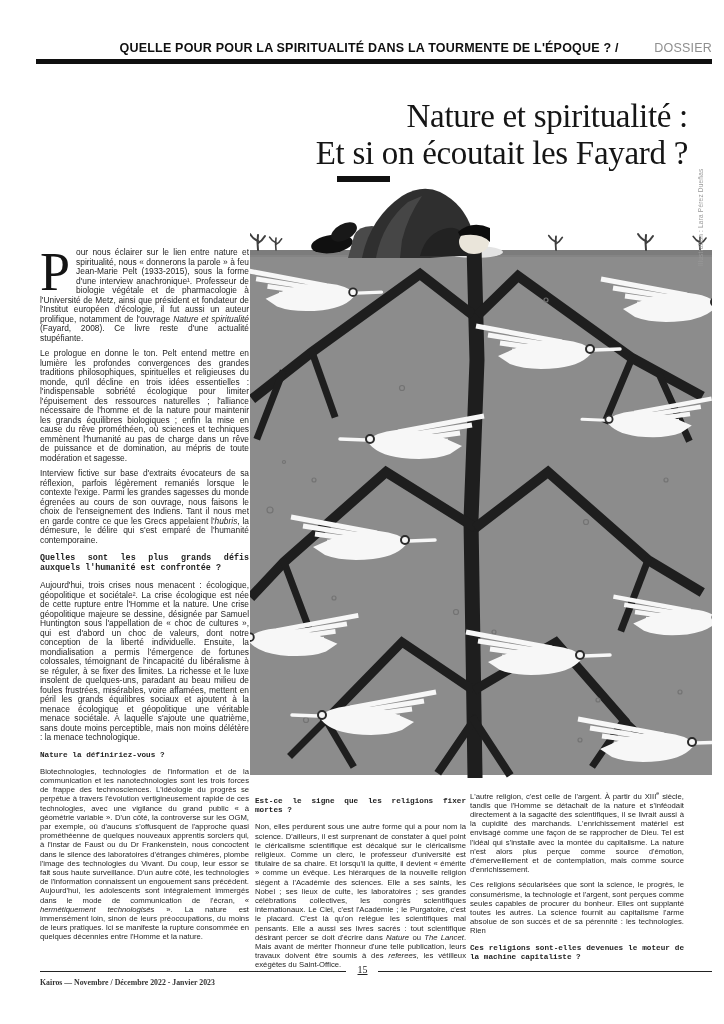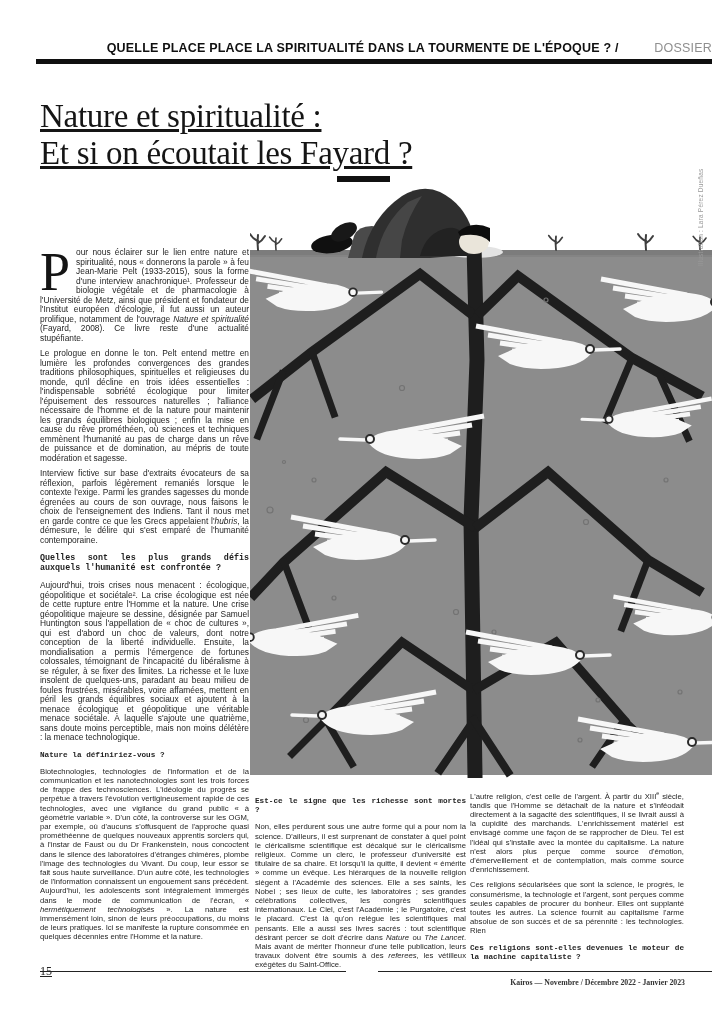--- a/index.html
+++ b/index.html
@@ -4,23 +4,23 @@
 <style>
   html,body{margin:0;padding:0;background:#e8e8e8;}
   .page{position:relative;width:724px;height:1024px;background:#ffffff;overflow:hidden;
         font-family:"Liberation Sans",sans-serif;color:#1f1f1f;}
   
   .kicker{position:absolute;top:41px;left:40px;width:672px;text-align:right;
           font-size:12.5px;font-weight:bold;letter-spacing:.2px;color:#101010;white-space:nowrap;}
   .kicker .section{font-weight:400;color:#8f8f8f;margin-left:32px;}
   .header-rule{position:absolute;left:36px;top:59px;width:676px;height:5px;background:#101010;}
   
-  .title{position:absolute;top:98px;left:40px;width:648px;text-align:left;
+  .title{position:absolute;top:98px;left:40px;width:648px;text-align:right;
          font-family:"Liberation Serif",serif;font-size:33px;line-height:37px;
-         letter-spacing:-.3px;color:#151515;text-decoration:underline;}
+         letter-spacing:-.3px;color:#151515;}
   .title-divider{position:absolute;left:337px;top:176px;width:53px;height:6px;background:#111;}
   
   .col{position:absolute;text-align:justify;hyphens:auto;-webkit-hyphens:auto;}
   .col-left{top:248px;left:40px;width:209px;}
   .col-mid{top:789px;left:255px;width:211px;}
   .col-right{top:789px;left:470px;width:214px;}
   .body-lg{font-size:8.4px;line-height:9.5px;margin:0 0 6px 0;}
   .body-sm{font-size:7.7px;line-height:9.2px;margin:0 0 6px 0;}
   .q{font-weight:bold;margin:8px 0 7px 0;font-family:Liberation Mono, monospace;}
   .q.body-lg{margin:9px 0 8px 0;}
@@ -39,32 +39,32 @@
   .bird-beak{stroke:var(--bird);fill:none;stroke-linecap:round;}
   .bird-eye{fill:var(--bird);stroke:var(--bird-eye-ring);stroke-width:2;}
   .sp{fill:none;stroke:var(--speckle);stroke-width:1.2;}
   .sprout{stroke:var(--sprout);stroke-width:2;fill:none;stroke-linecap:round;}
   .credit{position:absolute;left:697px;top:148px;height:118px;writing-mode:vertical-rl;
           transform:rotate(180deg);font-size:6.5px;color:#999;letter-spacing:.2px;white-space:nowrap;}
   
   .footer-rule{position:absolute;top:971px;height:1px;background:#222;}
   .fr-left{left:40px;width:306px;}
   .fr-right{left:378px;width:334px;}
-  .page-number{position:absolute;top:964px;left:40px;width:645px;text-align:left;
-               font-family:"Liberation Serif",serif;font-size:12px;color:#222;text-decoration:underline;}
-  .edition{position:absolute;top:978px;left:40px;width:645px;text-align:right;
+  .page-number{position:absolute;top:964px;left:40px;width:645px;text-align:center;
+               font-family:"Liberation Serif",serif;font-size:10px;color:#222;text-decoration:underline;}
+  .edition{position:absolute;top:978px;left:40px;width:645px;text-align:left;
            font-family:"Liberation Serif",serif;font-weight:bold;font-size:7.8px;color:#333;}
 </style>
 </head>
 <body>
 
 <div class="page">
 
   <div class="kicker">
-    <span>QUELLE PLACE PLACE LA SPIRITUALITÉ DANS LA TOURMENTE DE L'ÉPOQUE ?</span>
+    <span>QUELLE POUR POUR LA SPIRITUALITÉ DANS LA TOURMENTE DE L'ÉPOQUE ?</span>
     <span>/</span>
     <span class="section">DOSSIER</span>
   </div>
   <div class="header-rule"></div>
 
   <div class="title">
     <div>Nature et spiritualité :</div>
     <div>Et si on écoutait les Fayard ?</div>
   </div>
   <div class="title-divider"></div>
@@ -176,21 +176,21 @@
     <p class="body-lg dropcap">Pour nous éclairer sur le lien entre nature et spiritualité, nous « donnerons la parole » à feu Jean-Marie Pelt (1933-2015), sous la forme d'une interview anachronique¹. Professeur de biologie végétale et de pharmacologie à l'Université de Metz, ainsi que président et fondateur de l'Institut européen d'écologie, il fut aussi un auteur prolifique, notamment de l'ouvrage <i>Nature et spiritualité</i> (Fayard, 2008). Ce livre reste d'une actualité stupéfiante.</p>
     <p class="body-lg">Le prologue en donne le ton. Pelt entend mettre en lumière les profondes convergences des grandes traditions philosophiques, spirituelles et religieuses du monde, qu'il décline en trois idées essentielles : l'indispensable sobriété écologique pour limiter l'épuisement des ressources naturelles ; l'alliance nécessaire de l'homme et de la nature pour maintenir les grands équilibres biologiques ; enfin la mise en cause du rêve prométhéen, où sciences et techniques emmènent l'humanité au pas de charge dans un rêve de puissance et de domination, au mépris de toute modération et sagesse.</p>
     <p class="body-lg">Interview fictive sur base d'extraits évocateurs de sa réflexion, parfois légèrement remaniés lorsque le contexte l'exige. Parmi les grandes sagesses du monde égrenées au cours de son ouvrage, nous faisons le choix de l'enseignement des Indiens. Tant il nous met en garde contre ce que les Grecs appelaient l'<i>hubris</i>, la démesure, le délire qui s'est emparé de l'humanité contemporaine.</p>
     <p class="body-lg q">Quelles sont les plus grands défis auxquels l'humanité est confrontée ?</p>
     <p class="body-lg">Aujourd'hui, trois crises nous menacent : écologique, géopolitique et sociétale². La crise écologique est née de cette rupture entre l'Homme et la nature. Une crise géopolitique majeure se dessine, désignée par Samuel Huntington sous l'appellation de « choc de cultures », qui est d'abord un choc de valeurs, dont notre conception de la liberté individuelle. Ensuite, la mondialisation a permis l'émergence de fortunes colossales, témoignant de l'incapacité du libéralisme à se réguler, à se fixer des limites. La richesse et le luxe insolent de quelques-uns, paradant au beau milieu de foules frustrées, misérables, voire affamées, mettent en péril les grands équilibres sociaux et ajoutent à la menace écologique et géopolitique une véritable menace sociétale. À laquelle s'ajoute une quatrième, sans doute moins perceptible, mais non moins délétère : la menace technologique.</p>
     <p class="body-sm q">Nature la définiriez-vous ?</p>
     <p class="body-sm">Biotechnologies, technologies de l'information et de la communication et les nanotechnologies sont les trois forces de frappe des technosciences. L'idéologie du progrès se perpétue à travers l'évolution vertigineusement rapide de ces technologies, avec une vigilance du grand public « à géométrie variable ». D'un côté, la controverse sur les OGM, par exemple, où d'aucuns s'offusquent de l'approche quasi prométhéenne de quelques nouveaux apprentis sorciers qui, à l'instar de Faust ou du Dr Frankenstein, nous concoctent dans le silence des laboratoires d'étranges chimères, plombe l'image des technologies du Vivant. Du coup, leur essor se fait sous haute surveillance. D'un autre côté, les technologies de l'information connaissent un engouement sans précédent. Aujourd'hui, les adolescents sont intégralement immergés dans le mode de communication de l'écran, « <i>hermétiquement technologisés</i> ». La nature est immensément loin, sinon de leurs préoccupations, du moins de leurs pratiques. Ici se manifeste la rupture consommée en quelques décennies entre l'Homme et la nature.</p>
   </section>
 
   <section class="col col-mid" lang="fr">
-    <p class="body-sm q">Est-ce le signe que les richesse sont mortes ?</p>
+    <p class="body-sm q">Est-ce le signe que les religions fixer mortes ?</p>
     <p class="body-sm">Non, elles perdurent sous une autre forme qui a pour nom la science. D'ailleurs, il est surprenant de constater à quel point le cléricalisme scientifique est décalqué sur le cléricalisme religieux. Comme un clerc, le professeur d'université est titulaire de sa chaire. Et lorsqu'il la quitte, il devient « émérite » comme un évêque. Les hiérarques de la nouvelle religion siègent à l'Académie des sciences. Elle a ses saints, les Nobel ; ses lieux de culte, les laboratoires ; ses grandes célébrations collectives, les congrès scientifiques internationaux. Le Ciel, c'est l'Académie ; le Purgatoire, c'est le placard. C'est là qu'on relègue les scientifiques mal pensants. Elle a aussi ses livres sacrés : tout scientifique désirant percer se doit d'écrire dans <i>Nature</i> ou <i>The Lancet</i>. Mais avant de mériter l'honneur d'une telle publication, leurs travaux doivent être soumis à des <i>referees</i>, les vétilleux exégètes du Saint-Office.</p>
   </section>
 
   <section class="col col-right" lang="fr">
     <p class="body-sm">L'autre religion, c'est celle de l'argent. À partir du XIII<sup>e</sup> siècle, tandis que l'Homme se détachait de la nature et s'inféodait directement à la sagacité des scientifiques, il se livrait aussi à la cupidité des marchands. L'enrichissement matériel est envisagé comme une façon de se rapprocher de Dieu. Tel est l'idéal qui s'installe avec la montée du capitalisme. La nature n'est alors plus perçue comme source d'émotion, d'émerveillement et de contemplation, mais comme source d'enrichissement.</p>
     <p class="body-sm">Ces religions sécularisées que sont la science, le progrès, le consumérisme, la technologie et l'argent, sont perçues comme seules capables de procurer du bonheur. Elles ont supplanté toutes les autres. La science fournit au capitalisme l'arme absolue de son succès et de sa pérennité : les technologies. Rien</p>
     <p class="body-sm q">Ces religions sont-elles devenues le moteur de la machine capitaliste ?</p>
   </section>
 
   <div class="footer-rule fr-left"></div>

